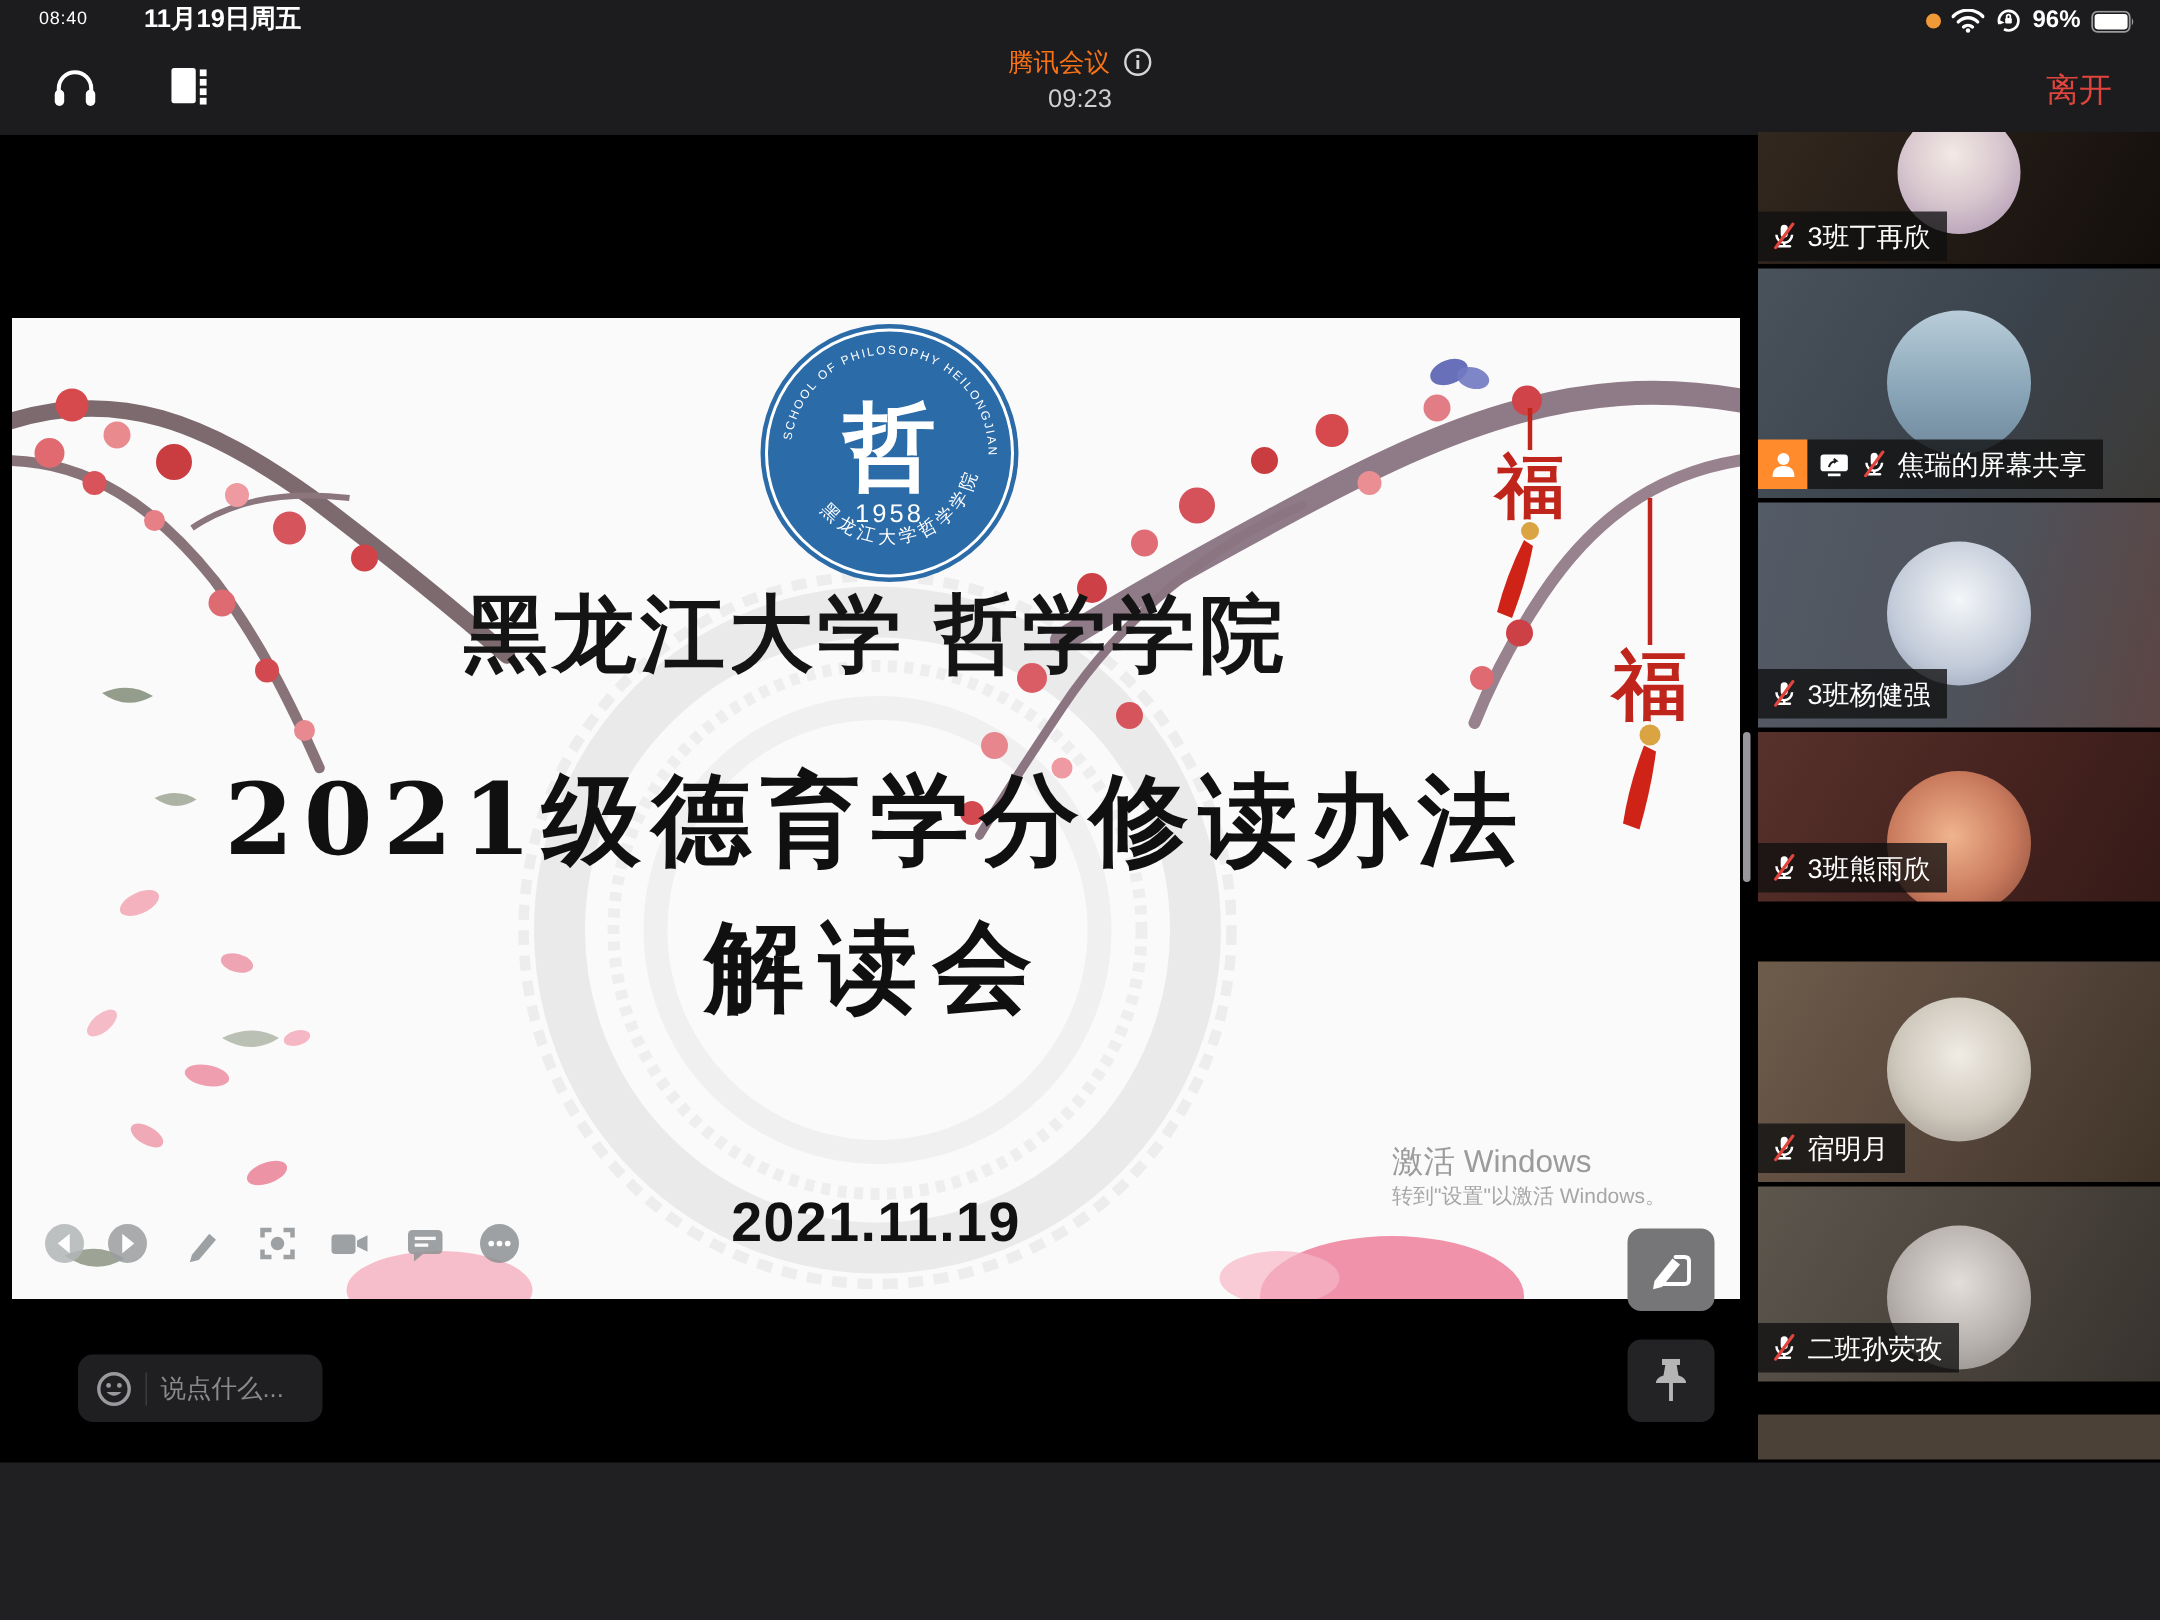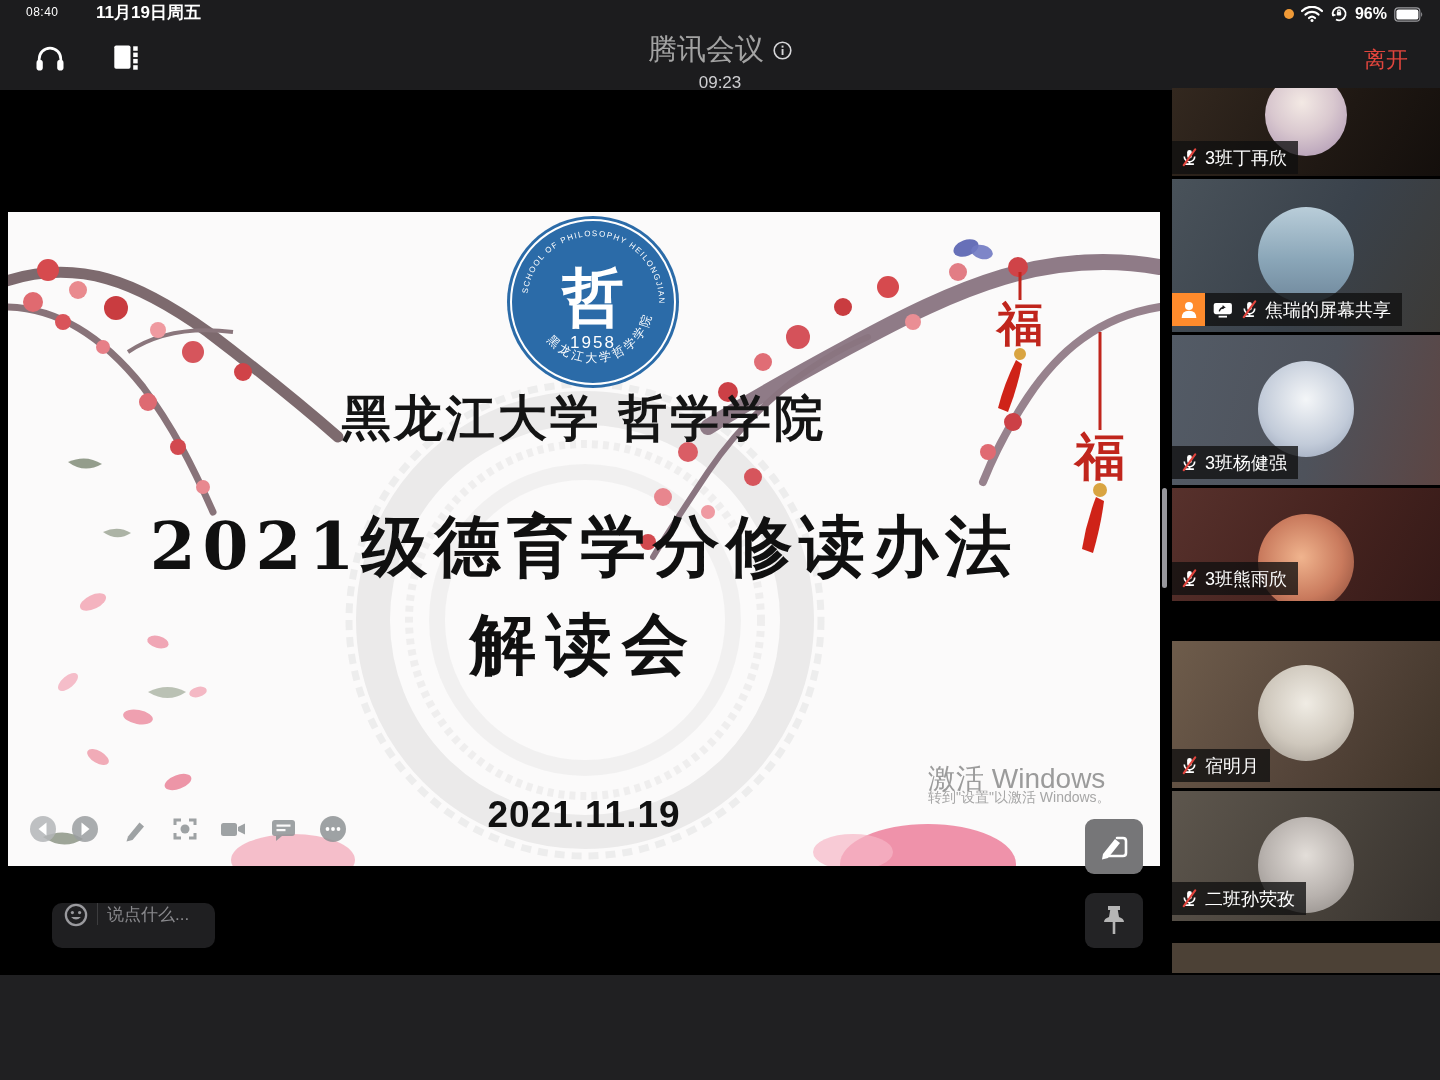--- a/index.html
+++ b/index.html
@@ -9,50 +9,50 @@
   
   .topbar{position:absolute;top:0;left:0;width:1440px;height:90px;background:#1c1c1e;}
   .sb-time{position:absolute;left:26px;top:5px;font-size:12px;font-weight:400;letter-spacing:.5px;}
   .sb-date{position:absolute;left:96px;top:1px;font-size:17px;font-weight:600;}
   .sb-right{position:absolute;right:16px;top:5px;display:flex;align-items:center;gap:7px;}
   .sb-batt-label{font-size:16px;font-weight:600;}
   .dot{width:10px;height:10px;border-radius:50%;background:#f09a37;}
   .hdr-btn{position:absolute;top:40px;width:40px;height:38px;background:none;border:none;padding:0;cursor:pointer;}
   .hdr-center{position:absolute;left:0;right:0;top:30px;text-align:center;}
   .hdr-title-row{display:inline-flex;align-items:center;gap:9px;}
-  .hdr-title{font-size:29px;font-weight:500;color:#a3a3a3;}
+  .hdr-title{font-size:17px;font-weight:500;color:#f97316;}
   .hdr-timer{font-size:17px;color:#cfcfd2;margin-top:3px;}
   .leave-btn{position:absolute;right:26px;top:44px;background:none;border:none;color:#e0453d;font-size:22px;cursor:pointer;font-family:Liberation Sans, sans-serif;}
 
   
   .slide{position:absolute;left:8px;top:212px;width:1152px;height:654px;background:#fbfafa;overflow:hidden;}
   .slide-deco{position:absolute;left:0;top:0;}
   .logo{position:absolute;left:497px;top:2px;}
   .org-line{position:absolute;left:0;top:174px;width:100%;text-align:center;
-            font-size:49px;font-weight:900;color:#141414;letter-spacing:3px;}
+            font-size:56px;font-weight:900;color:#141414;letter-spacing:3px;}
   .big-title{position:absolute;left:0;width:100%;text-align:center;color:#101010;
              font-family:"DejaVu Serif","Liberation Serif",serif;font-weight:900;}
   .big1{top:290px;font-size:66px;letter-spacing:7px;}
   .big2{top:388px;font-size:66px;letter-spacing:10px;}
   .slide-date{position:absolute;left:0;top:582px;width:100%;text-align:center;
               font-size:37px;font-weight:700;color:#111;letter-spacing:1px;}
-  .wm1{position:absolute;left:920px;top:548px;font-size:28px;color:#9b9b9b;}
+  .wm1{position:absolute;left:920px;top:548px;font-size:21px;color:#9b9b9b;}
   .wm2{position:absolute;left:920px;top:577px;font-size:14px;color:#a6a6a6;}
   .slide-controls{position:absolute;left:20px;top:602px;display:flex;gap:12px;align-items:center;opacity:.85;}
   .sc-btn{background:none;border:none;padding:0;cursor:pointer;width:30px;height:30px;}
 
   
   .annot-btn{position:absolute;left:1085px;top:819px;width:58px;height:55px;border:none;cursor:pointer;
              background:#767678;border-radius:9px;display:flex;align-items:center;justify-content:center;}
   .pin-btn{position:absolute;left:1085px;top:893px;width:58px;height:55px;border:none;cursor:pointer;
            background:#232325;border-radius:9px;display:flex;align-items:center;justify-content:center;}
 
   
   .chat-input{position:absolute;left:52px;top:903px;width:163px;height:45px;background:#1f1f21;
-              border-radius:10px;display:flex;padding-left:12px;box-sizing:border-box;cursor:text;}
+              border-radius:10px;display:flex;align-items:center;padding-left:12px;box-sizing:border-box;cursor:text;}
   .chat-div{width:1px;height:22px;background:#3c3c3e;margin:0 9px 0 9px;}
   .chat-ph{font-size:17px;color:#8a8a8e;}
 
   
   .tile{position:absolute;left:1172px;width:268px;overflow:hidden;cursor:pointer;}
   .t1{top:88px;height:88px;background:linear-gradient(120deg,#33281f 0%,#1f1813 60%,#140f0c 100%);}
   .t2{top:179px;height:153px;background:linear-gradient(120deg,#49525a 0%,#3a424b 55%,#3c3a37 100%);}
   .t3{top:335px;height:150px;background:linear-gradient(105deg,#535b66 0%,#4e525b 55%,#5c4543 100%);}
   .t4{top:488px;height:113px;background:linear-gradient(120deg,#57312c 0%,#46231f 55%,#351a18 100%);}
   .t5{top:641px;height:147px;background:linear-gradient(120deg,#6e5c4b 0%,#55453a 55%,#403429 100%);}

